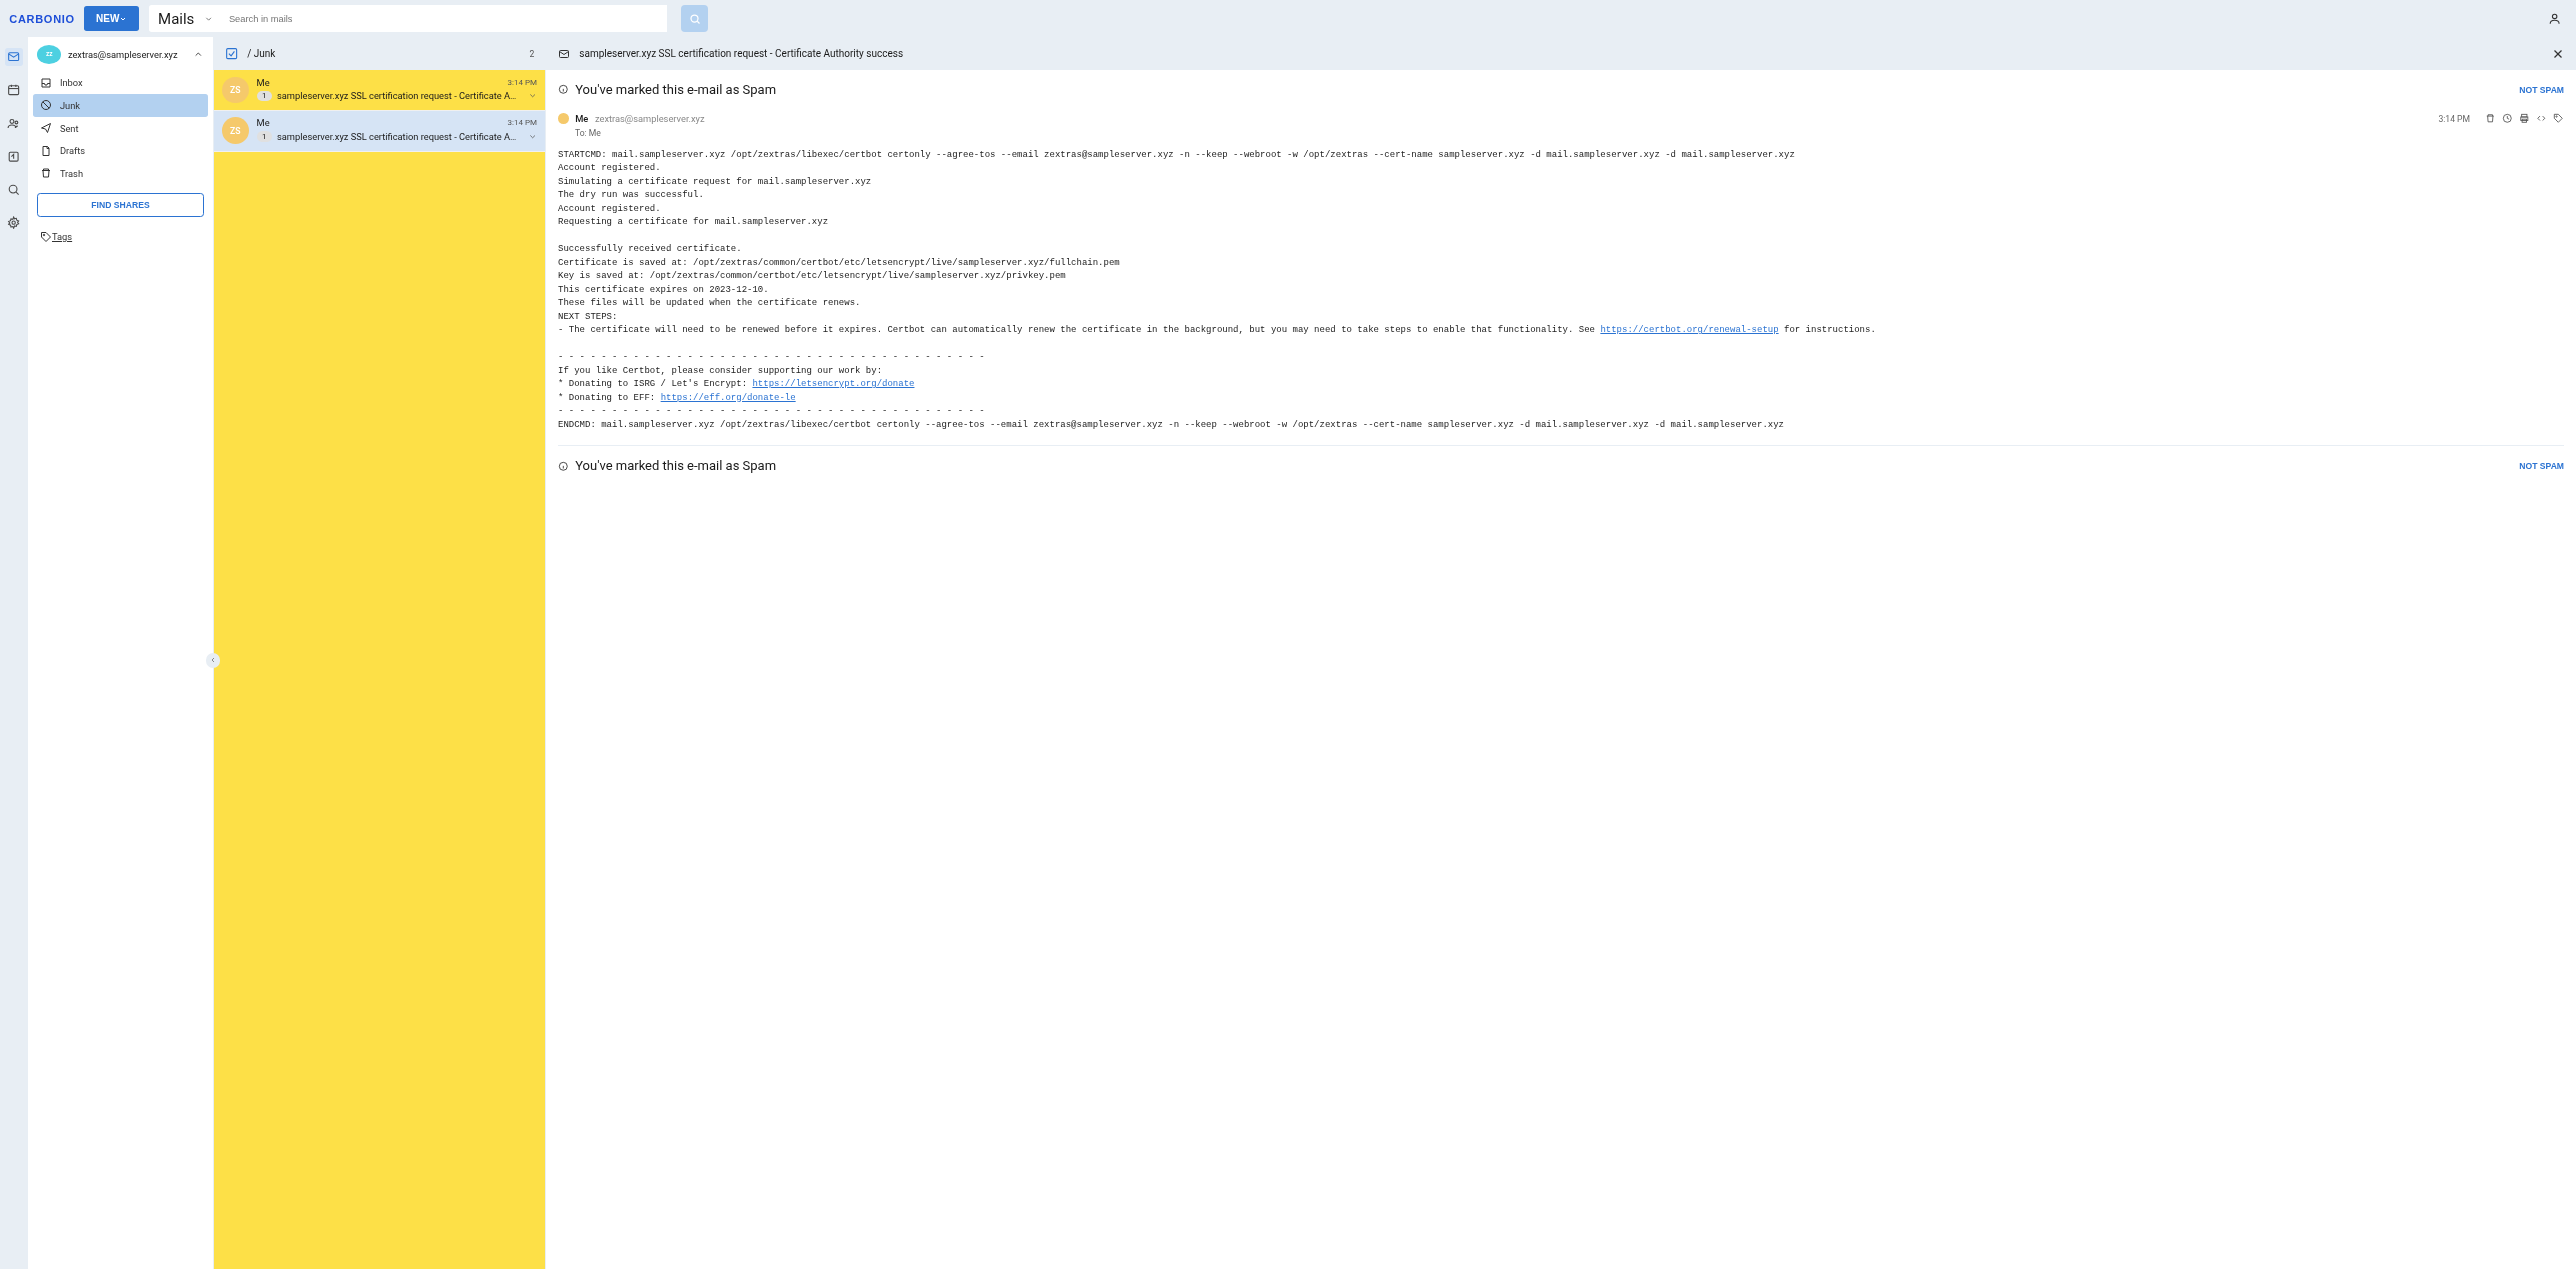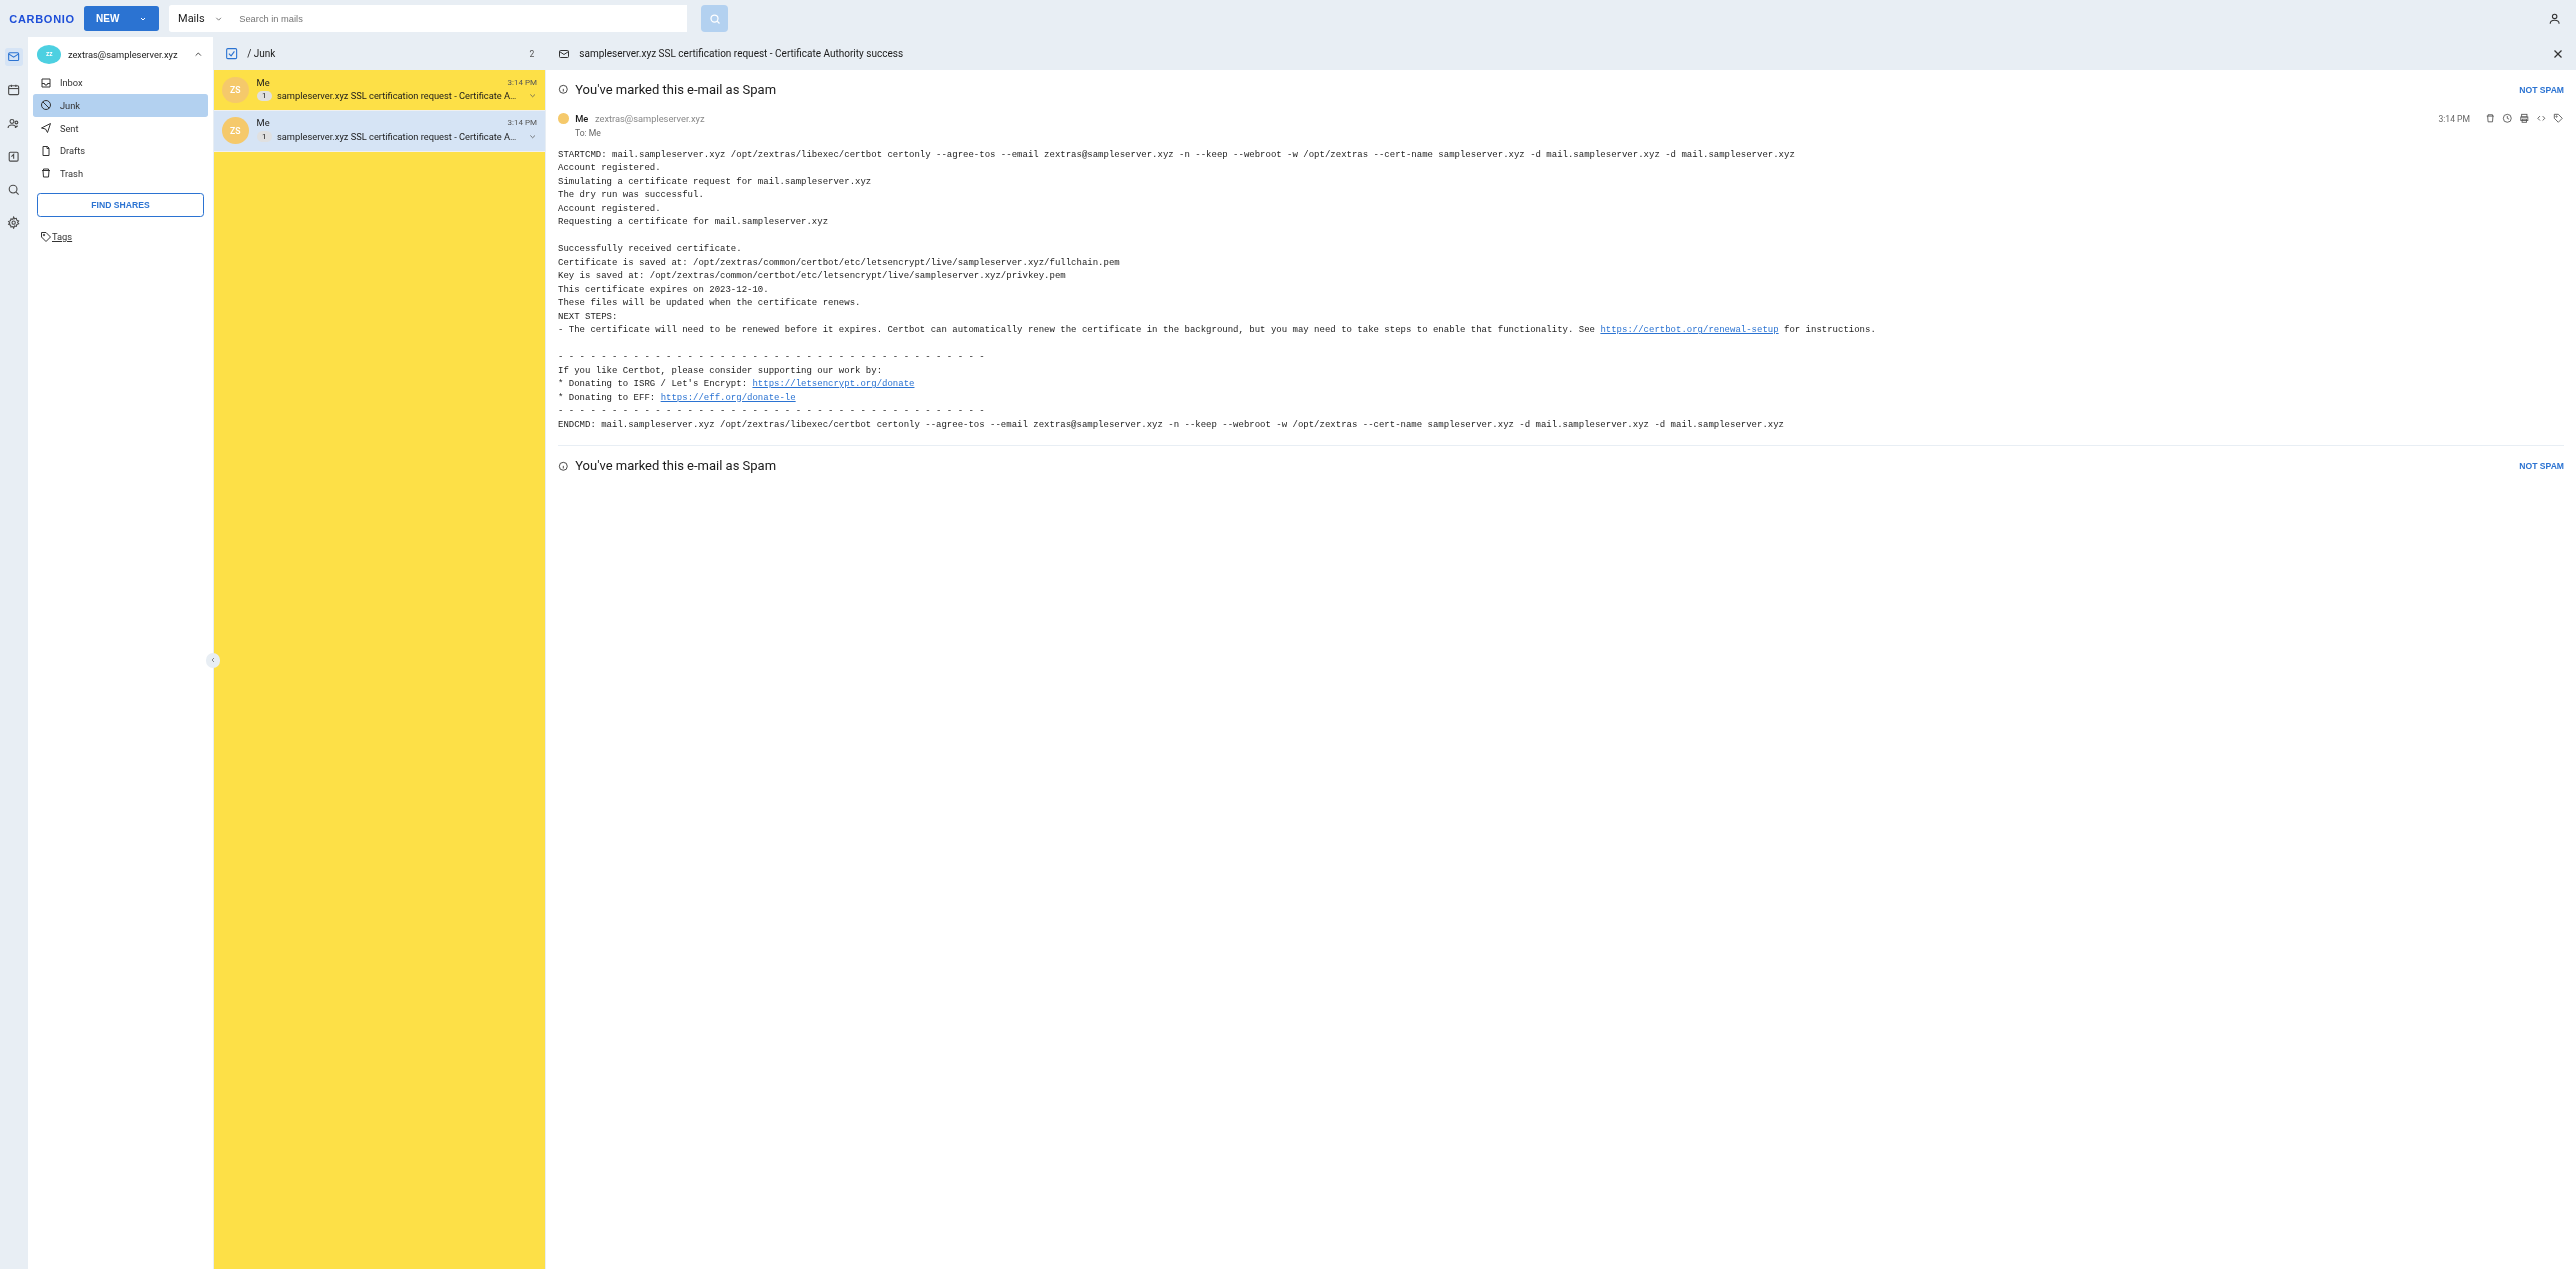--- a/index.html
+++ b/index.html
@@ -1,23 +1,23 @@
 <!DOCTYPE html>
 <html style="font-size:10.6px"><head>
   <meta charset="utf-8">
   <style>
     * { margin: 0; padding: 0; box-sizing: border-box; }
     body { font-family: -apple-system, BlinkMacSystemFont, 'Segoe UI', Roboto, sans-serif; font-size: 9.3px; color: #1a1a1a; background: #fff; overflow: hidden; }
     
     
     .topbar { height: 37px; background: #e8eef4; display: flex; align-items: center; padding: 0 9.3px; gap: 9.3px; }
     .logo { font-size: 11px; font-weight: 900; letter-spacing: 0.7px; color: #1d4ed8; font-family: Arial, sans-serif; }
-    .new-btn { background: #2b73d2; color: #fff; border: none; padding: 6.6px 12px; border-radius: 2.7px; font-size: 10px; font-weight: 600; display: inline-flex; align-items: center; gap: 20px; cursor: pointer; }
+    .new-btn { background: #2b73d2; color: #fff; border: none; padding: 6.6px 12px; border-radius: 2.7px; font-size: 10px; font-weight: 600; display: inline-flex; align-items: center; gap: 0; cursor: pointer; }
     .search-wrap { display: flex; background: #fff; border-radius: 2.7px; height: 26.6px; flex: 0 0 518px; align-items: center; }
-    .search-filter { border: none; background: transparent; padding: 0 26.6px 0 9.3px; height: 100%; cursor: pointer; font-size: 11px; position: relative; display: flex; align-items: center; }
+    .search-filter { border: none; background: transparent; padding: 0 26.6px 0 9.3px; height: 100%; cursor: pointer; font-size: 15px; position: relative; display: flex; align-items: center; }
     .search-input { border: none; flex: 1; padding: 0 8px; height: 100%; font-size: 9.3px; outline: none; }
     .search-btn { background: #b3d1f0; border: none; width: 26.6px; height: 26.6px; border-radius: 4px; margin-left: 5.3px; display: flex; align-items: center; justify-content: center; cursor: pointer; }
     .topbar-spacer { flex: 1; }
     .profile-btn { background: transparent; border: none; width: 24px; height: 24px; display: flex; align-items: center; justify-content: center; cursor: pointer; }
     
     
     .main { display: flex; height: calc(100vh - 37px); }
     
     
     .iconrail { width: 28px; background: #e8eef4; display: flex; flex-direction: column; align-items: center; padding-top: 10.6px; gap: 14.6px; }

